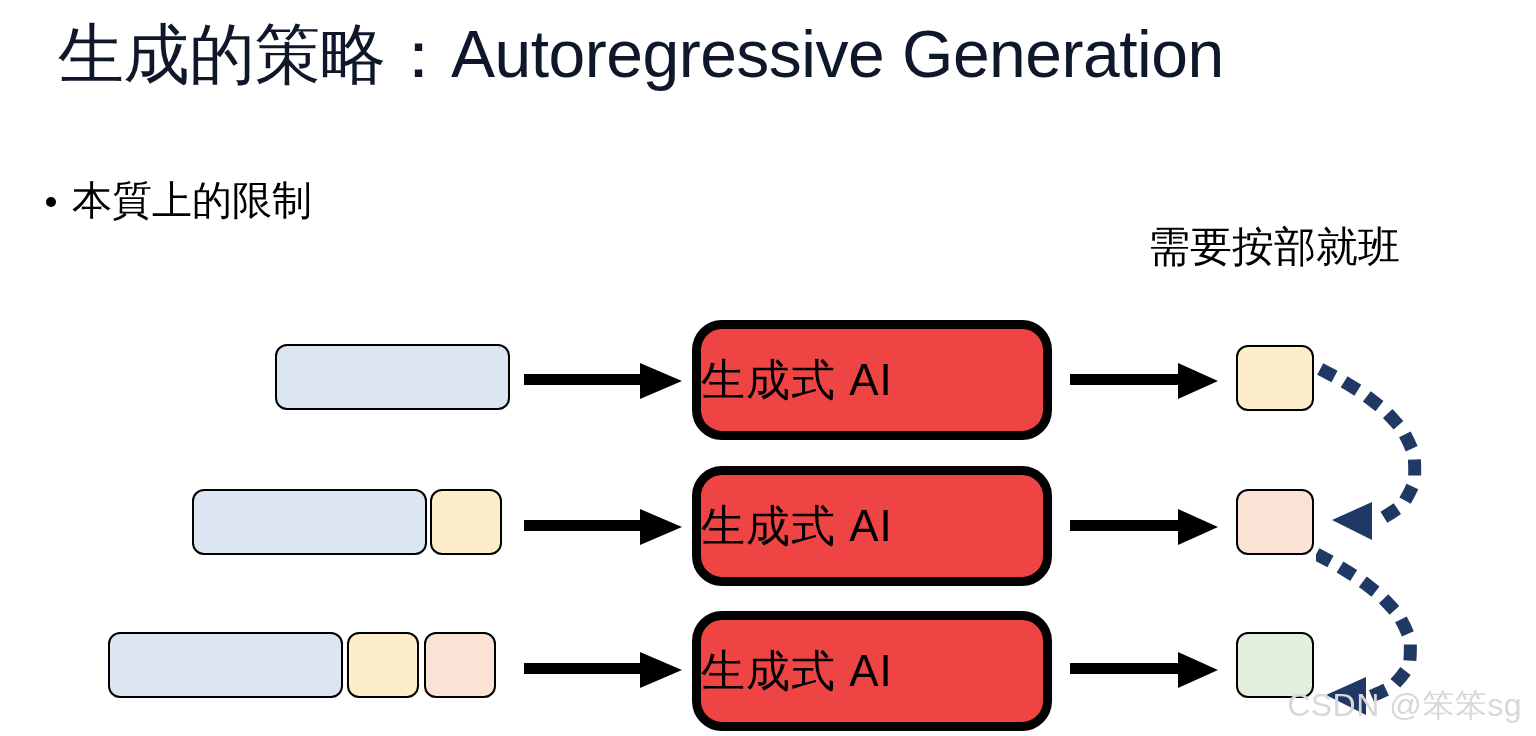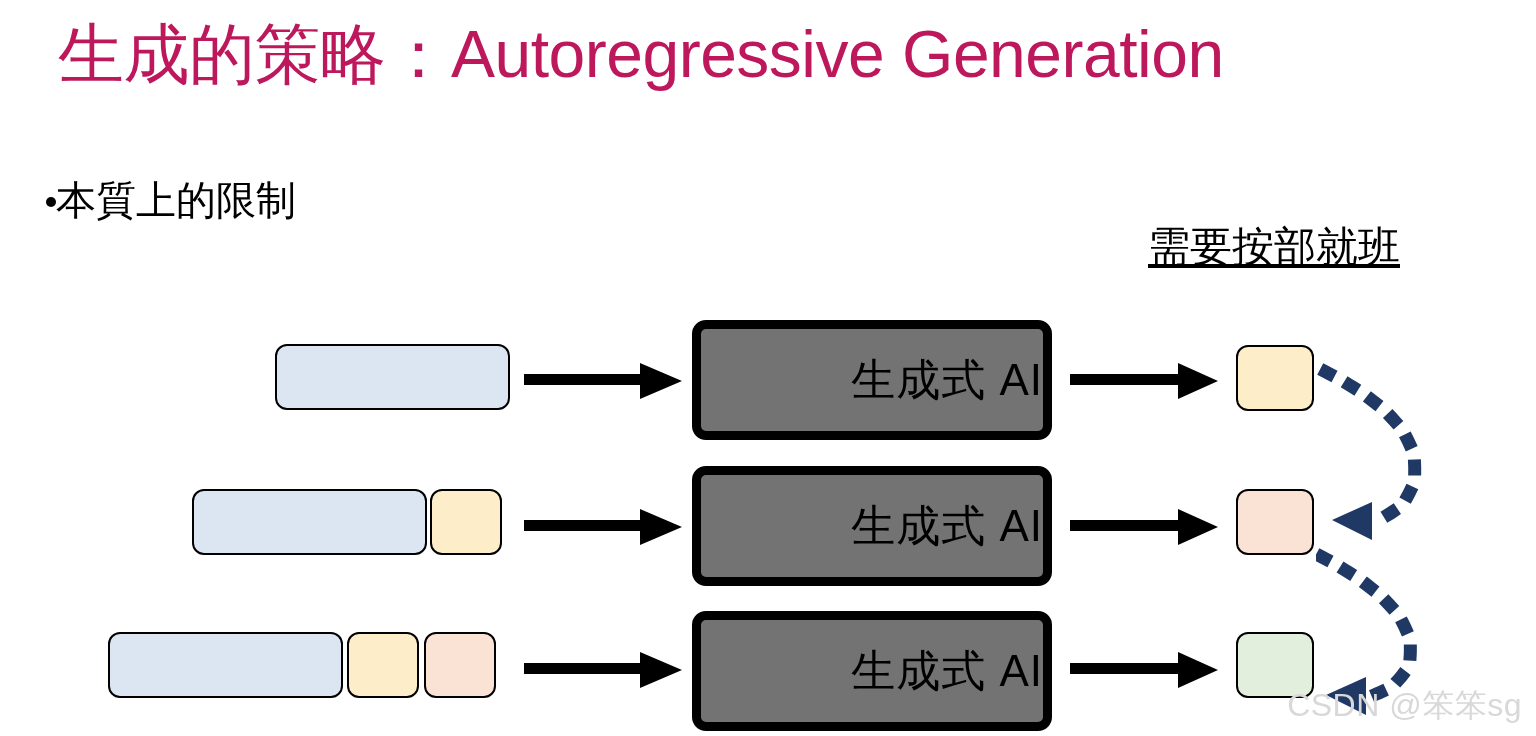--- a/index.html
+++ b/index.html
@@ -22,30 +22,31 @@
   
   .slide-title {
     position: absolute;
     left: 58px;
     top: 16px;
     font-size: 66px;
     line-height: 1.18;
     font-weight: 400;
     letter-spacing: -0.5px;
     white-space: nowrap;
-    color: #be185d;
+    color: #0f172a;
   }
 
   
   .bullet-row {
     position: absolute;
     left: 46px;
     top: 176px;
     display: flex;
     align-items: center;
+    gap: 16px;
     white-space: nowrap;
   }
   .bullet-dot {
     width: 10px;
     height: 10px;
     border-radius: 50%;
     background: #000000;
     flex: 0 0 auto;
     margin-top: 4px;
   }
@@ -57,45 +58,44 @@
 
   
   .right-caption {
     position: absolute;
     left: 1148px;
     top: 222px;
     font-size: 42px;
     line-height: 1.2;
     white-space: nowrap;
     color: #000000;
-    text-decoration: underline;
   }
 
   
   .tok {
     position: absolute;
     box-sizing: border-box;
     border: 2.5px solid #000000;
     border-radius: 12px;
   }
   .tok.blue   { background: #dce6f2; }
   .tok.yellow { background: #fdeec9; }
   .tok.peach  { background: #fae3d5; }
   .tok.green  { background: #e2efdc; }
 
   
   .ai-box {
     position: absolute;
     box-sizing: border-box;
-    background: #737373;
+    background: #ef4444;
     border: 9px solid #000000;
-    border-radius: 14px;
+    border-radius: 30px;
     display: flex;
     align-items: center;
-    justify-content: flex-end;
+    justify-content: flex-start;
   }
   .ai-box-label {
     font-size: 44px;
     line-height: 1;
     color: #000000;
     white-space: nowrap;
     letter-spacing: 1px;
   }
 
   

